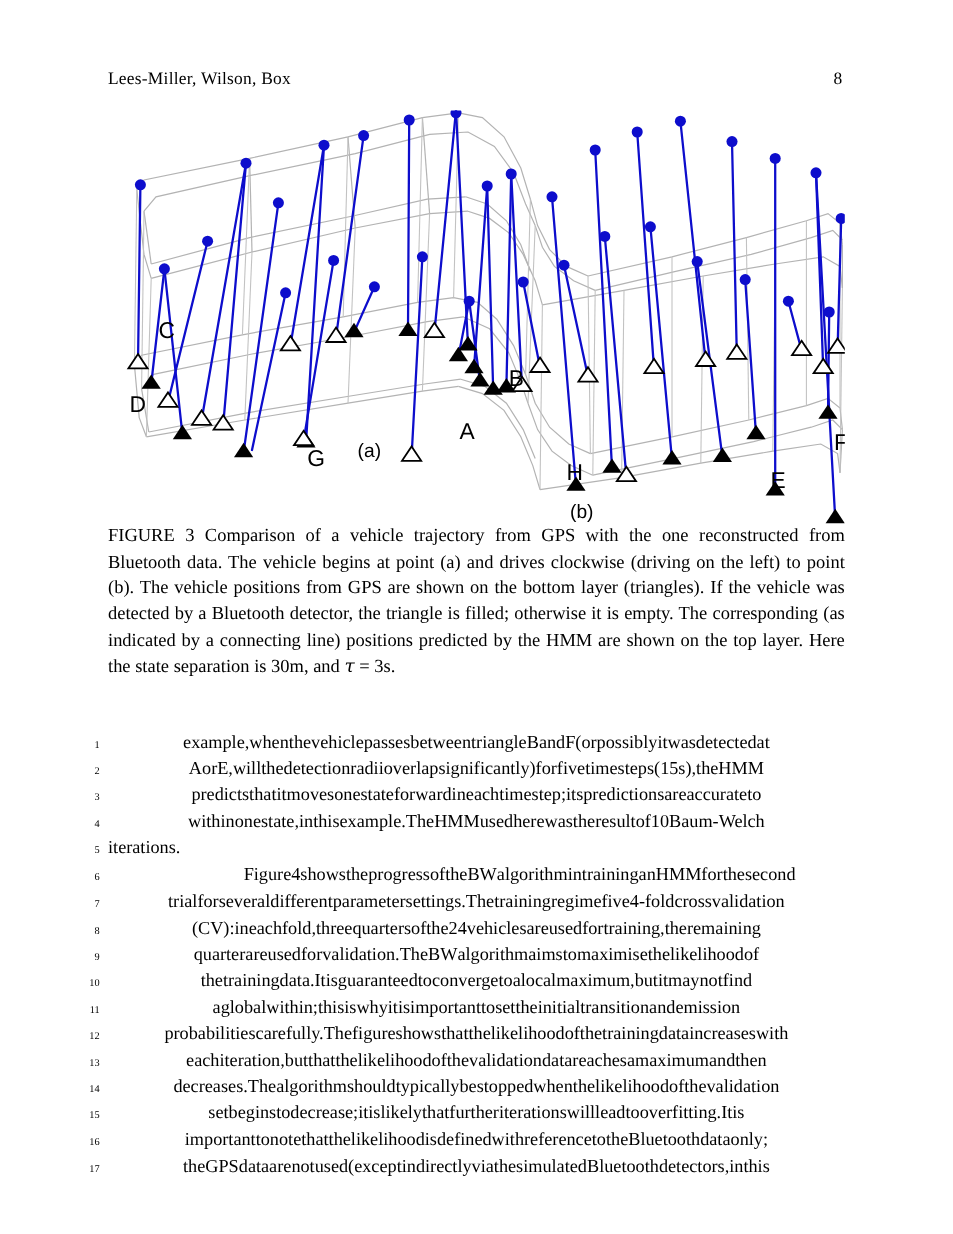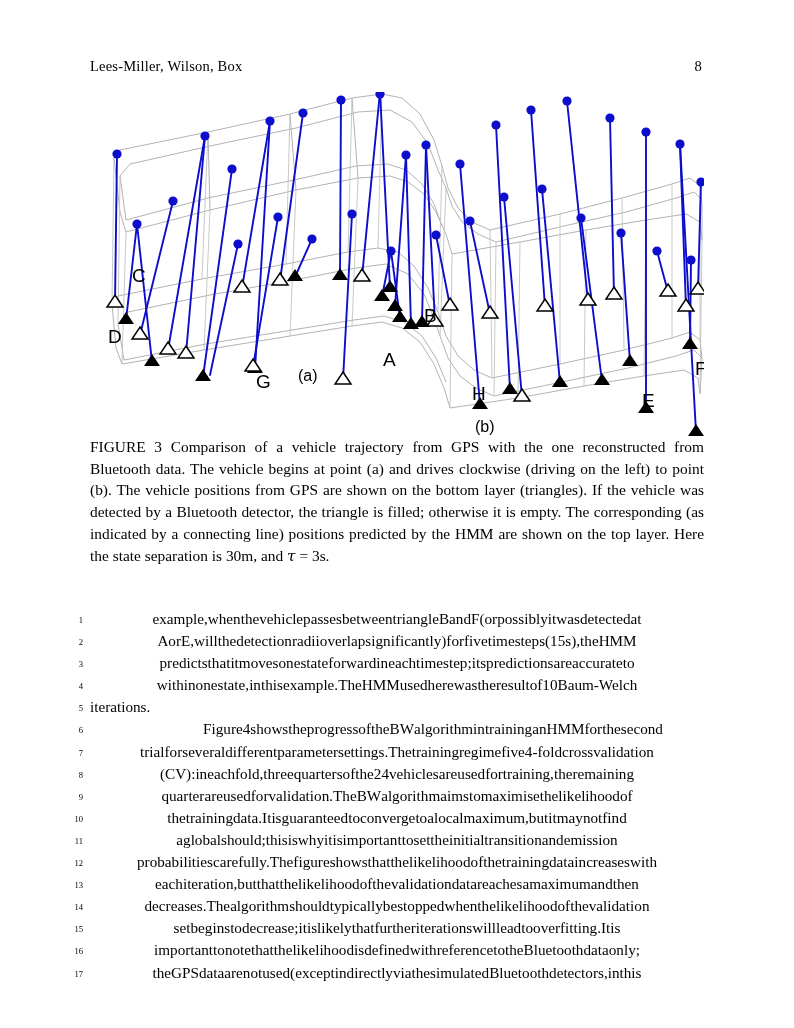--- a/index.html
+++ b/index.html
@@ -525,21 +525,21 @@
           <span>may</span>
           <span>not</span>
           <span>find</span>
         </span>
       </div>
     <div class="line">
         <span class="num">11</span>
         <span class="txt justified">
           <span>a</span>
           <span>global</span>
-          <span>should;</span>
+          <span>within;</span>
           <span>this</span>
           <span>is</span>
           <span>why</span>
           <span>it</span>
           <span>is</span>
           <span>important</span>
           <span>to</span>
           <span>set</span>
           <span>the</span>
           <span>initial</span>

